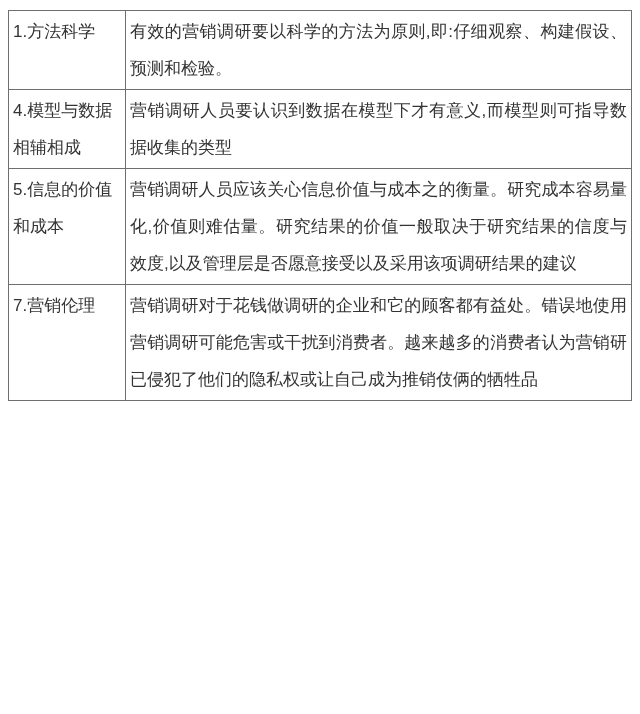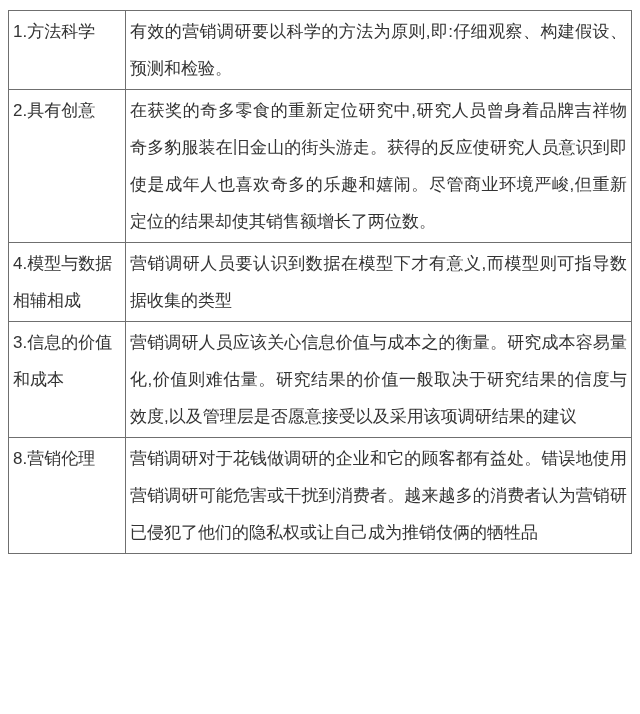--- a/index.html
+++ b/index.html
@@ -50,36 +50,32 @@
     <colgroup>
       <col style="width:117px">
       <col>
     </colgroup>
     <tbody>
   <tr>
     <td class="term-cell">1.方法科学</td>
     <td class="desc-cell">有效的营销调研要以科学的方法为原则,即:仔细观察、构建假设、预测和检验。</td>
   </tr>
 
-  <tr>
-    <td class="term-cell">2.具有创意</td>
-    <td class="desc-cell">在获奖的奇多零食的重新定位研究中,研究人员曾身着品牌吉祥物奇多豹服装在旧金山的街头游走。获得的反应使研究人员意识到即使是成年人也喜欢奇多的乐趣和嬉闹。尽管商业环境严峻,但重新定位的结果却使其销售额增长了两位数。</td>
-  </tr>
 
 
   <tr>
     <td class="term-cell">4.模型与数据相辅相成</td>
     <td class="desc-cell">营销调研人员要认识到数据在模型下才有意义,而模型则可指导数据收集的类型</td>
   </tr>
 
   <tr>
-    <td class="term-cell">3.信息的价值和成本</td>
+    <td class="term-cell">5.信息的价值和成本</td>
     <td class="desc-cell">营销调研人员应该关心信息价值与成本之的衡量。研究成本容易量化,价值则难估量。研究结果的价值一般取决于研究结果的信度与效度,以及管理层是否愿意接受以及采用该项调研结果的建议</td>
   </tr>
 
 
   <tr>
-    <td class="term-cell">8.营销伦理</td>
+    <td class="term-cell">7.营销伦理</td>
     <td class="desc-cell">营销调研对于花钱做调研的企业和它的顾客都有益处。错误地使用营销调研可能危害或干扰到消费者。越来越多的消费者认为营销研已侵犯了他们的隐私权或让自己成为推销伎俩的牺牲品</td>
   </tr>
 </tbody>
   </table>
 </div>
 
 </body></html>

